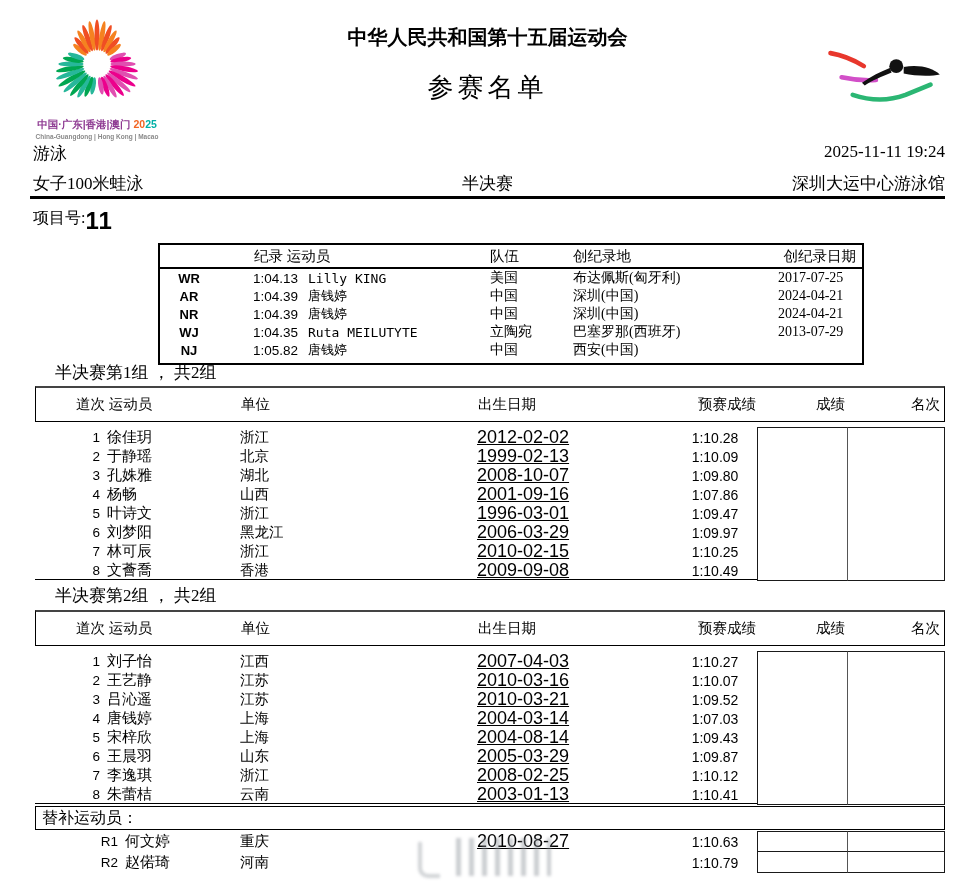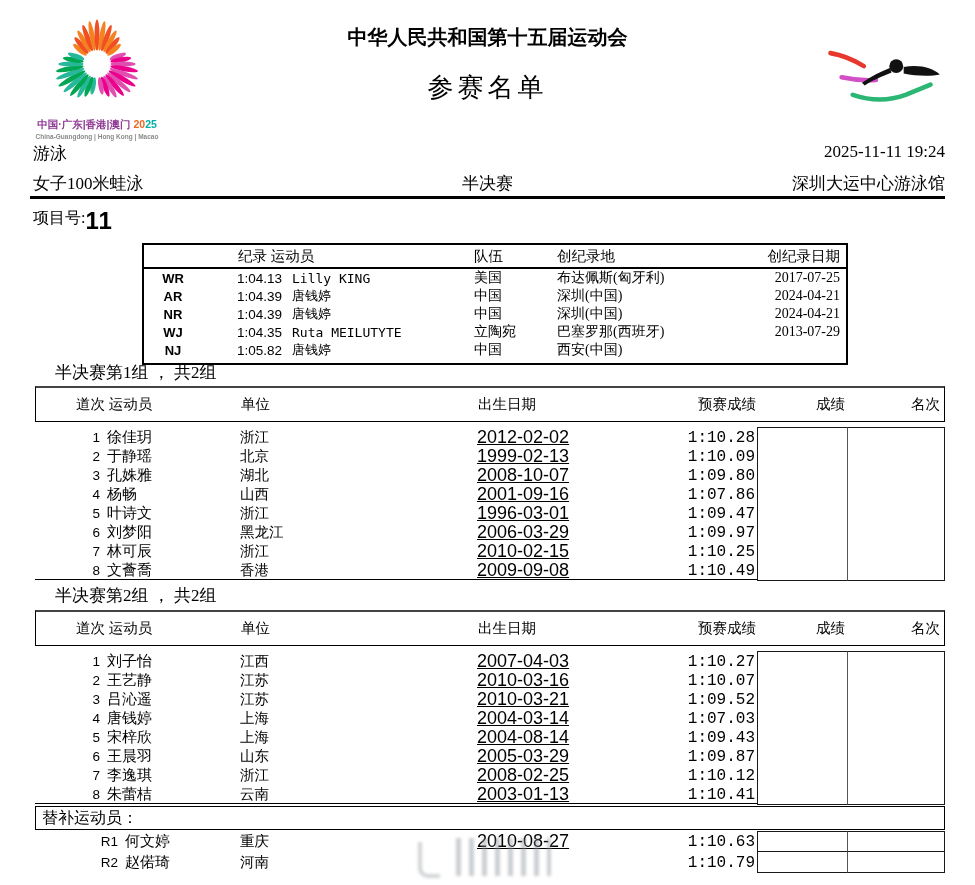--- a/index.html
+++ b/index.html
@@ -32,35 +32,35 @@
   .row1{top:142px;height:22px;}
   .row2{top:172px;height:22px;}
 
   .rule{position:absolute;left:30px;right:30px;top:196px;height:3px;background:#000;}
 
   .event-no{position:absolute;left:33px;top:207px;font-size:16px;}
   .event-no .num{font-family:Liberation Sans, sans-serif;font-weight:bold;
                  font-size:24px;vertical-align:-6px;letter-spacing:1px;}
 
   
-  .records{position:absolute;left:142px;top:243px;width:706px;border:2px solid #000;
+  .records{position:absolute;left:158px;top:243px;width:706px;border:2px solid #000;
            box-sizing:border-box;background:#fff;}
   .rec-head{display:grid;grid-template-columns:330px 83px 205px 1fr;height:22px;
             align-items:center;border-bottom:2px solid #000;font-size:14.5px;}
   .rec-head .h1{padding-left:94px;}
   .rec-head .h4{text-align:right;padding-right:6px;}
   .rec-row{display:grid;grid-template-columns:58px 80px 192px 83px 205px 1fr;height:18px;
            align-items:center;font-size:14px;}
   .rec-row .code{text-align:center;font-family:"Liberation Sans","DejaVu Sans",sans-serif;
                  font-weight:bold;font-size:13px;}
   .rec-row .time{text-align:right;font-family:"Liberation Sans","DejaVu Sans",sans-serif;
                  font-size:13.5px;}
   .rec-row .rname{padding-left:10px;font-family:"DejaVu Sans Mono","Liberation Mono",monospace;
                   font-size:13px;}
-  .rec-row .rdate{text-align:right;padding-right:6px;}
+  .rec-row .rdate{padding-right:6px;}
   .records .pad{height:4px;}
 
   
   .heat-title{position:absolute;left:55px;font-size:17px;}
   .ht1{top:361px;} .ht2{top:584px;}
 
   .heat{position:absolute;left:35px;width:910px;box-sizing:border-box;}
   .heat1{top:386px;} .heat2{top:610px;}
   .heat-head{display:grid;grid-template-columns:200px 240px 200px 82px 91px 97px;
              height:36px;align-items:center;font-size:14.5px;
@@ -73,22 +73,22 @@
   .heat-head .c5{text-align:right;padding-right:4px;}
   .heat-head .c6{text-align:right;padding-right:6px;}
   .heat-body{padding-top:5px;border-bottom:1px solid #000;}
   .heat-row{display:grid;grid-template-columns:65px 135px 240px 200px 82px 91px 97px;
             height:19px;align-items:center;}
   .sub-row{grid-template-columns:83px 117px 240px 200px 82px 91px 97px;height:21px;}
   .lane{text-align:right;font-family:"Liberation Sans","DejaVu Sans",sans-serif;font-size:13.5px;}
   .aname{padding-left:7px;font-size:15px;}
   .unit{padding-left:5px;font-size:14.5px;}
   .birth{padding-left:2px;font-family:"Liberation Sans","DejaVu Sans",sans-serif;font-size:18px;text-decoration:underline;}
-  .prelim{text-align:right;padding-right:2px;font-family:Liberation Mono, monospace;
-          font-size:16px;}
+  .prelim{text-align:center;padding-right:2px;font-family:Liberation Sans, sans-serif;
+          font-size:14px;}
   .box{border:1px solid #1a1a1a;height:100%;box-sizing:border-box;background:#fff;}
   .rank-box{border-left:1px solid #555;margin-left:-1px;}
   .heat-row + .heat-row .box{border-top:none;}
 
   
   .subs-box{position:absolute;left:35px;top:806px;width:910px;height:24px;
             border:1px solid #000;box-sizing:border-box;font-size:16px;
             line-height:22px;padding-left:6px;background:#fff;}
   .subs-rows{position:absolute;left:35px;top:831px;width:910px;}
 

